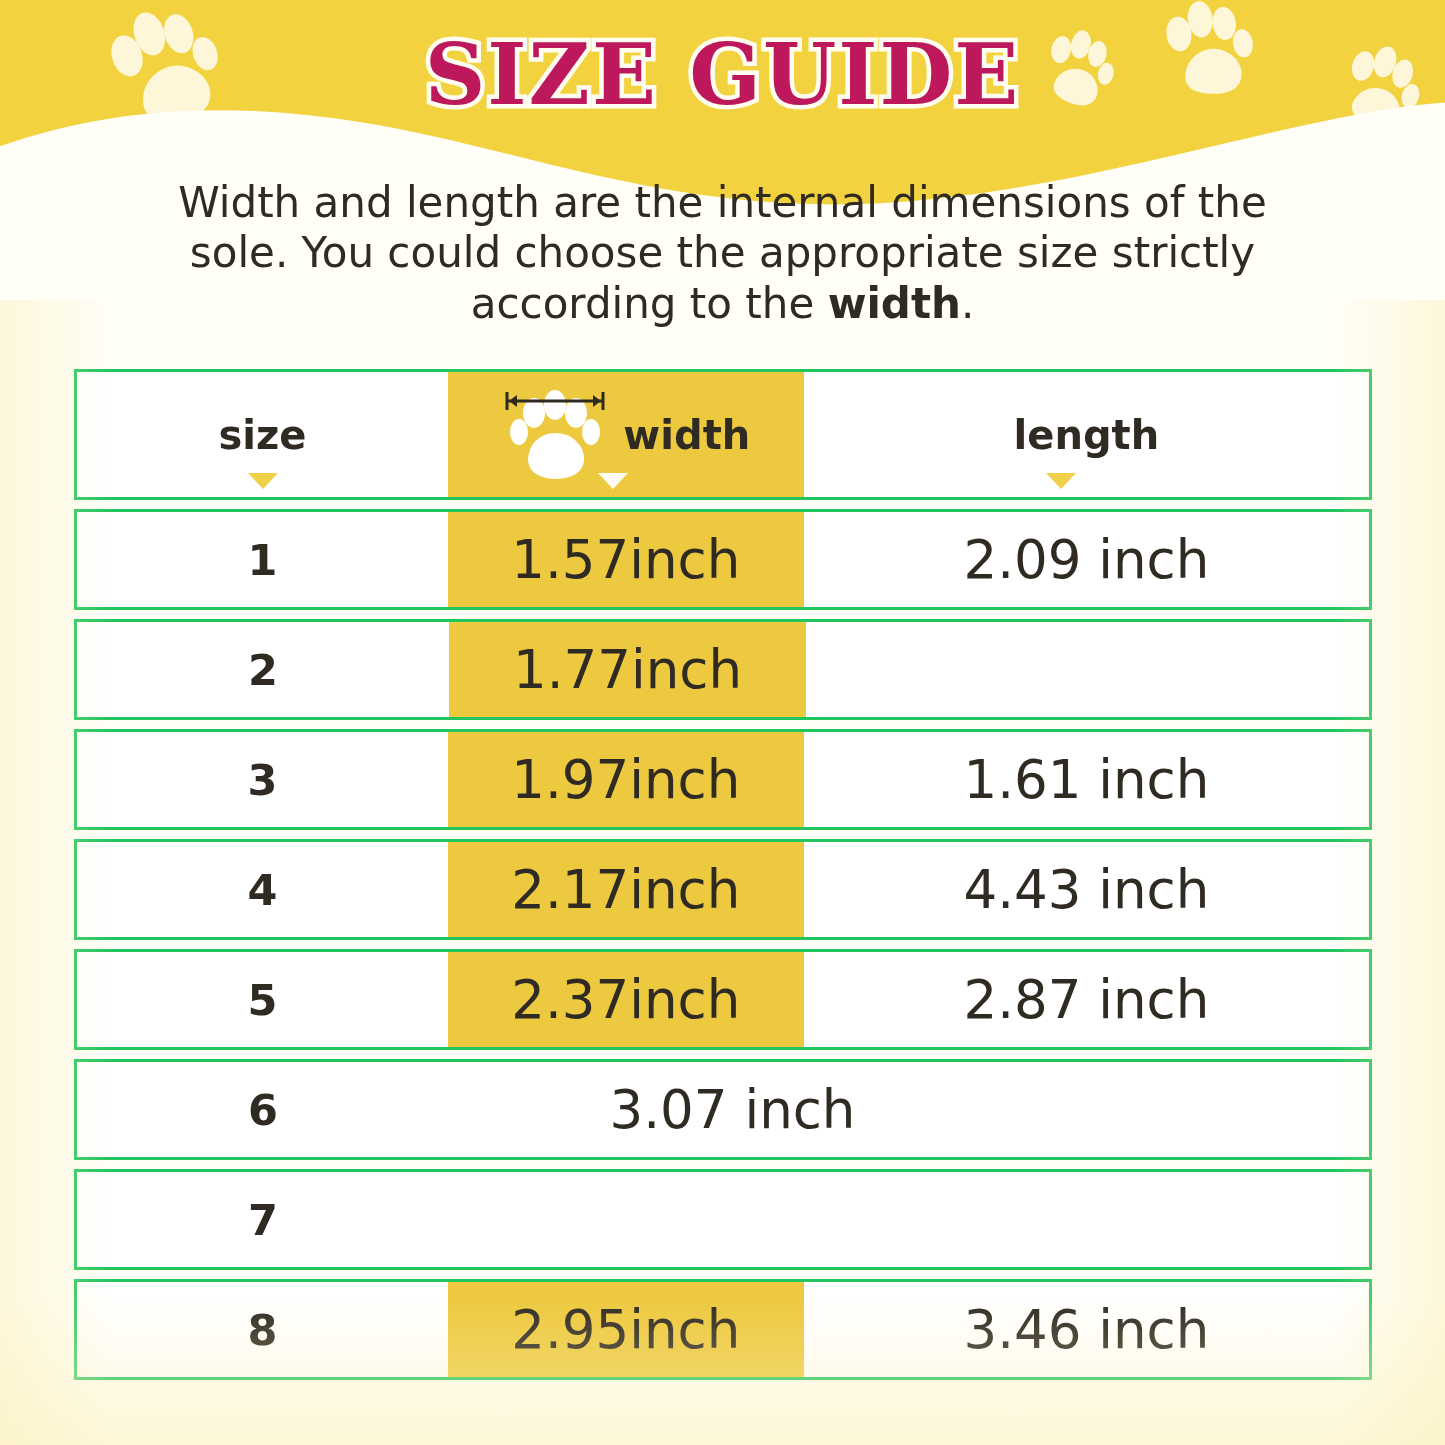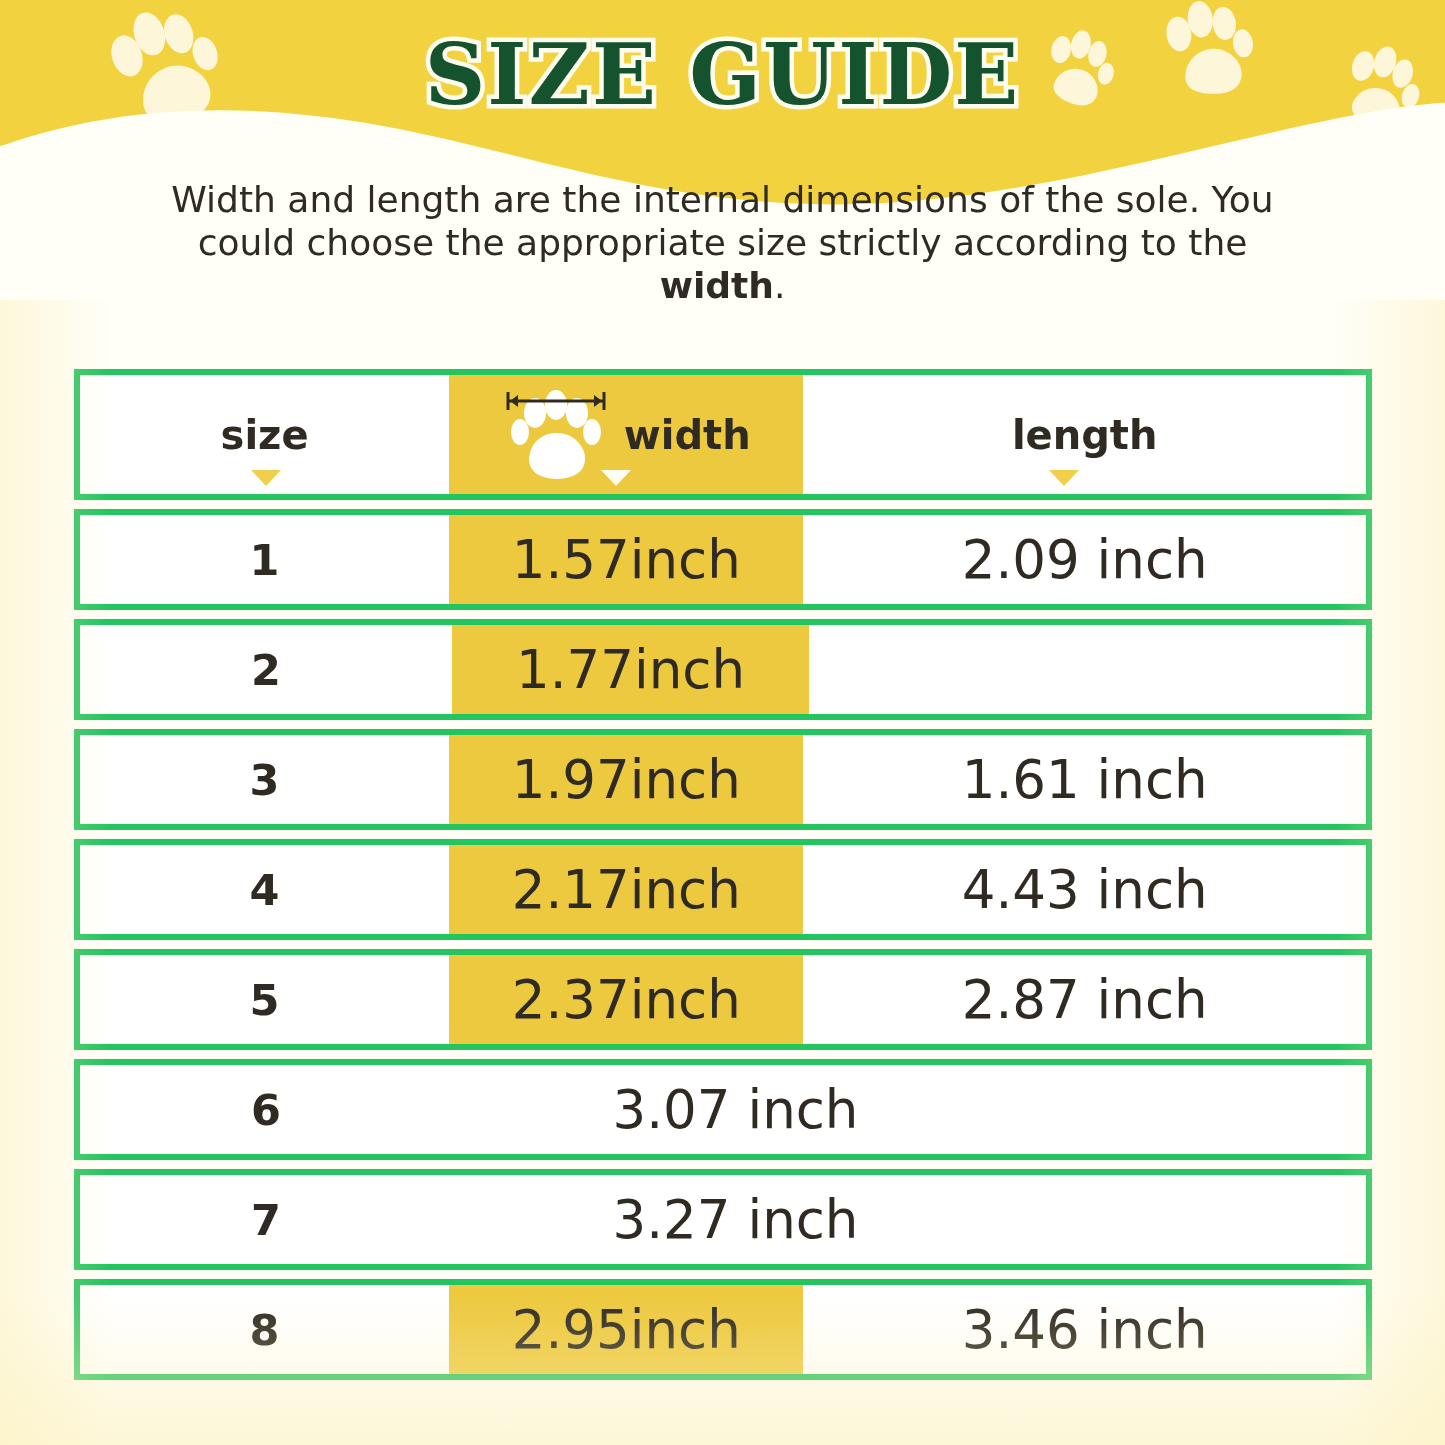--- a/index.html
+++ b/index.html
@@ -50,52 +50,52 @@
     left: 0;
     width: 1445px;
     text-align: center;
   }
   .title {
     display: inline-block;
     font-family: "DejaVu Serif", serif;
     font-weight: bold;
     font-size: 84px;
     letter-spacing: 2px;
-    color: #14532d;
+    color: #be185d;
     -webkit-text-stroke: 9px #fffdf0;
     paint-order: stroke fill;
     line-height: 1.08;
   }
   
   .subtitle {
     position: absolute;
     top: 178px;
     left: 150px;
     width: 1145px;
     text-align: center;
-    font-size: 36px;
+    font-size: 42px;
     line-height: 1.2;
     color: #2f2a22;
     font-family: "DejaVu Sans", sans-serif;
   }
   .subtitle b { font-weight: bold; }
 
   
   .table {
     position: absolute;
     left: 74px;
     top: 369px;
     width: 1298px;
   }
   .row {
     position: relative;
     display: flex;
     height: 101px;
     background: #ffffff;
-    border: 6px solid #22c55e;
+    border: 3px solid #22c55e;
     box-sizing: border-box;
     margin-bottom: 9px;
   }
   .row.header {
     height: 131px;
     margin-bottom: 9px;
   }
   .cell {
     display: flex;
     align-items: center;
@@ -330,23 +330,20 @@
         </div>
       <div class="cell c-length">
           <span class="val">3.07 inch</span>
         </div>
     </div>
 
     <div class="row">
       <div class="cell c-size">
           <span class="val size-num">7</span>
         </div>
-      <div class="cell c-length">
-          <span class="val">3.27 inch</span>
-        </div>
     </div>
 
     <div class="row">
       <div class="cell c-size">
           <span class="val size-num">8</span>
         </div>
       <div class="cell c-width">
           <span class="val">2.95inch</span>
         </div>
       <div class="cell c-length">

